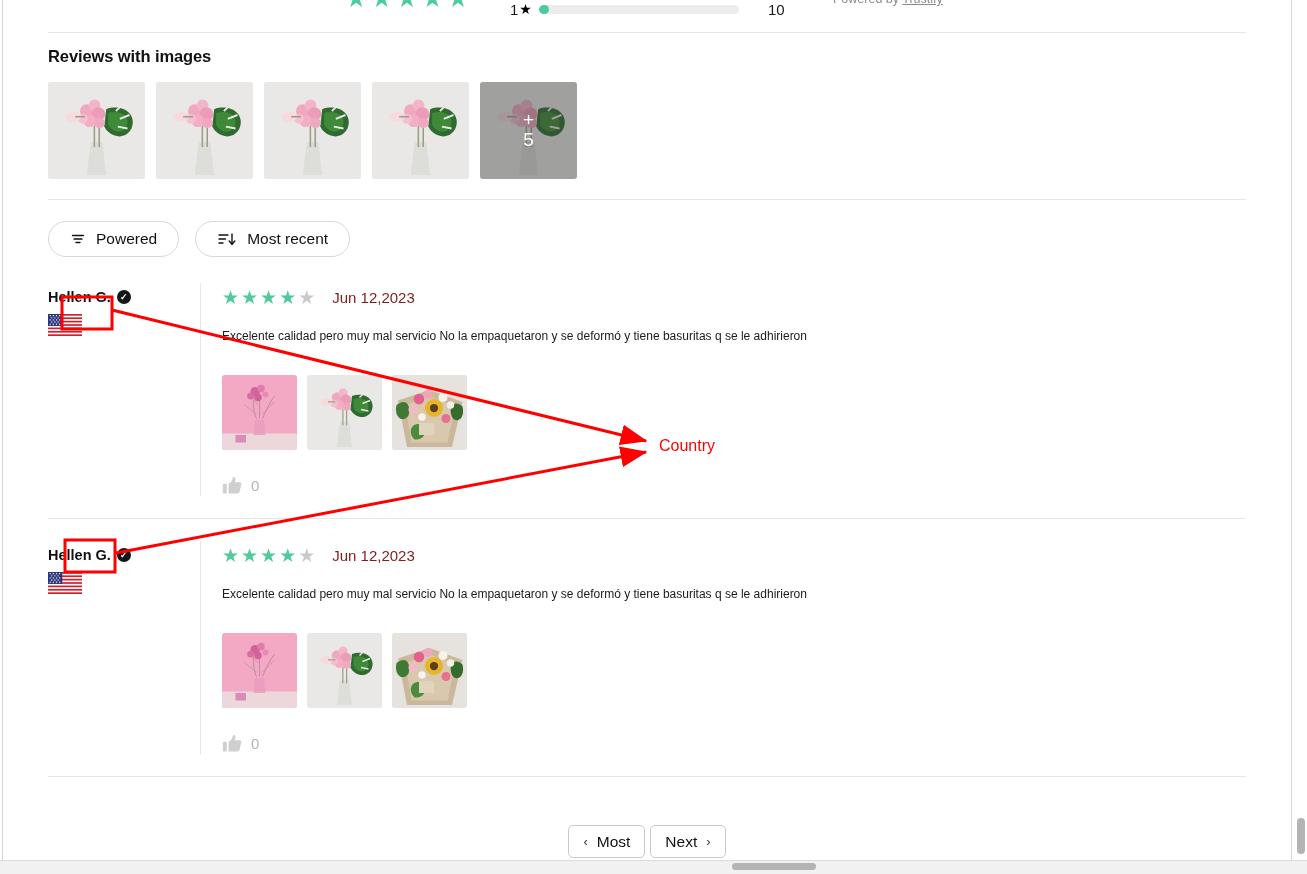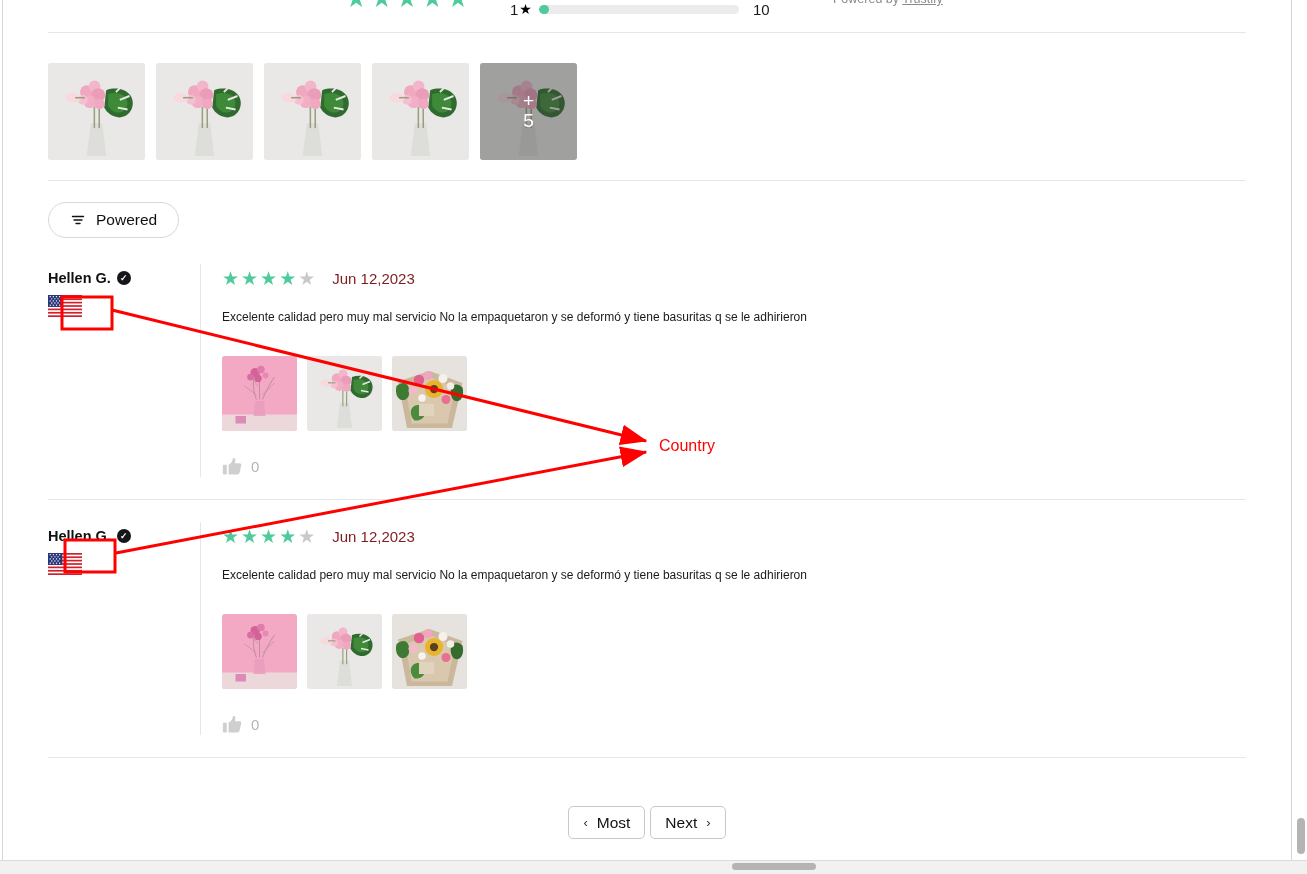--- a/index.html
+++ b/index.html
@@ -73,21 +73,21 @@
   .bar-label { font-size: 15px; color: #1a1a1a; display: flex; align-items: center; gap: 1px; }
   .bar-star { font-size: 14px; color: #000; }
   .bar-track {
     width: 200px; height: 9px; border-radius: 5px; background: #ececec;
     position: relative; overflow: hidden;
   }
   .bar-fill {
     position: absolute; left: 0; top: 0; height: 9px; border-radius: 5px;
     background: #4ecb9a;
   }
-  .bar-count { font-size: 15px; color: #1a1a1a; margin-left: 7px; }
+  .bar-count { font-size: 15px; color: #1a1a1a; margin-left: 22px; }
   .powered {
     position: absolute; left: 785px; top: -8px;
     font-size: 12.5px; color: #8a8a8a;
   }
   .powered a { color: #8a8a8a; }
 
   
   .section-title {
     font-size: 16.5px; font-weight: 700; color: #111; letter-spacing: -0.1px;
   }
@@ -193,20 +193,21 @@
       </div>
 
       <div class="powered">
         <span>Powered by </span><a href="#">Trustify</a>
       </div>
     </div>
 
     <div class="divider" style="margin-top:4px;"></div>
 
     <div style="padding-top:14px;">
+      <div class="section-title">Reviews with images</div>
 
       <div class="thumb-strip" id="thumb-strip" style="margin-top:16px;">
           <div class="thumb">
             <svg viewBox="0 0 100 100" preserveAspectRatio="xMidYMid slice">
               <rect width="100" height="100" fill="#e9e8e6"></rect>
               <path d="M44 62 L40 96 L60 96 L56 62 Z" fill="#d9dbd6" opacity="0.8"></path>
               <rect x="47" y="45" width="1.6" height="22" fill="#9aa07f"></rect>
               <rect x="52" y="47" width="1.6" height="20" fill="#9aa07f"></rect>
               <path d="M60 28 C78 22 92 34 86 48 C80 60 64 58 58 46 Z" fill="#2f6b2e"></path>
               <path d="M62 32 C76 28 85 36 81 46 C77 54 66 52 62 44 Z" fill="#3e8a38"></path>
@@ -313,20 +314,34 @@
             <g stroke="#111" stroke-width="1.4" stroke-linecap="round">
               <line x1="2.5" y1="4.5" x2="13.5" y2="4.5"></line>
               <line x1="4" y1="8" x2="12" y2="8"></line>
               <line x1="6" y1="11.5" x2="10" y2="11.5"></line>
             </g>
           </svg>
         </span>
         <span>Powered</span>
       </div>
 
+      <div class="pill">
+        <span class="glyph">
+          <svg width="20" height="16" viewBox="0 0 20 16" aria-hidden="true">
+            <g stroke="#111" stroke-width="1.4" stroke-linecap="round">
+              <line x1="2" y1="4" x2="11" y2="4"></line>
+              <line x1="2" y1="8" x2="8.5" y2="8"></line>
+              <line x1="2" y1="12" x2="6" y2="12"></line>
+              <line x1="15" y1="3" x2="15" y2="13"></line>
+            </g>
+            <path d="M12.2 10 L15 13.2 L17.8 10" fill="none" stroke="#111" stroke-width="1.4" stroke-linecap="round" stroke-linejoin="round"></path>
+          </svg>
+        </span>
+        <span>Most recent</span>
+      </div>
     </div>
 
     <div id="review-list" style="margin-top:26px;">
         <div>
           <div class="review">
             <div class="review-left">
               <div class="reviewer-name">
                 <span>Hellen G.</span>
                 <span class="verified-badge">
                   <span>✓</span>

